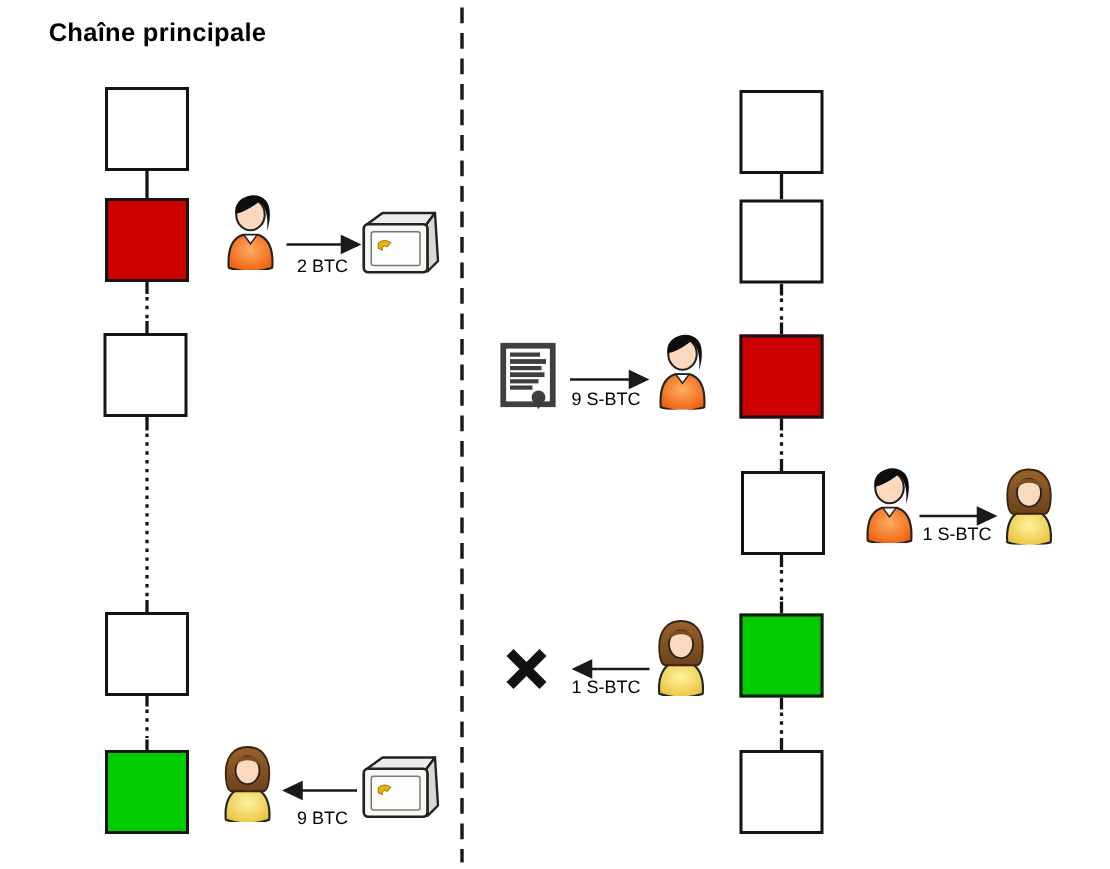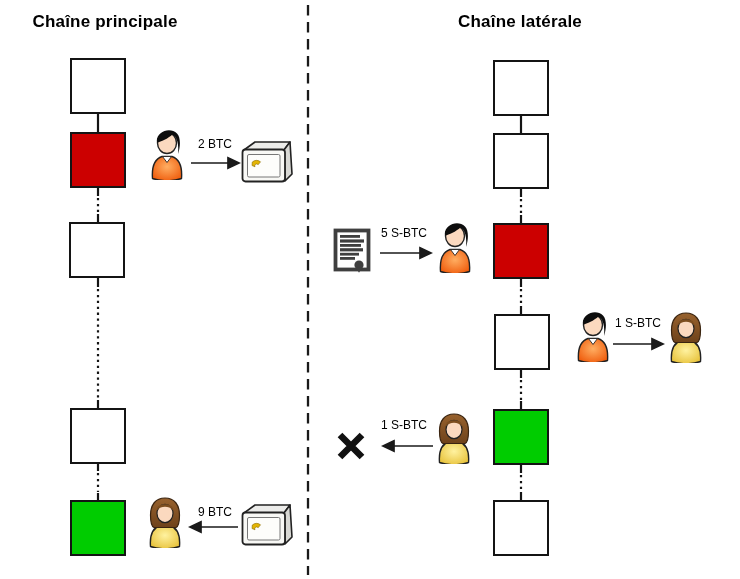--- a/index.html
+++ b/index.html
@@ -11,21 +11,21 @@
   .chain-title{
     position:absolute;width:172px;text-align:center;
     font-size:17px;font-weight:bold;letter-spacing:0.2px;
   }
   .block{
     position:absolute;width:56px;height:56px;box-sizing:border-box;
     border:2.4px solid #141414;background:#fff;
   }
   .amount-label{
     position:absolute;width:58px;text-align:center;
-    font-size:12px;white-space:nowrap;
+    font-size:12px;white-space:nowrap;margin-top:33px;
   }
   .icon{position:absolute;display:block;}
   .defs{position:absolute;width:0;height:0;overflow:hidden;}
 </style>
 </head>
 <body>
 
 <svg class="defs" aria-hidden="true">
   <defs>
     <radialGradient id="g-orange" cx="50%" cy="42%" r="65%">
@@ -124,21 +124,20 @@
       <path d="M380,253 H420"></path>
         <polygon points="420,247.8 431,253 420,258.2"></polygon>
       <path d="M613,344 H652"></path>
         <polygon points="652,338.8 663,344 652,349.2"></polygon>
       <path d="M433,446 H394"></path>
         <polygon points="394,440.8 383,446 394,451.2"></polygon>
     </g>
   </svg>
 
   <div class="chain-title" style="left:19px;top:12px;">Chaîne principale</div>
-  <div class="chain-title" style="left:434px;top:12px;">Chaîne latérale</div>
 
   <div class="block" style="left: 70px; top: 58px; background: rgb(255, 255, 255);"></div>
   <div class="block" style="left: 70px; top: 132px; background: rgb(204, 0, 0);"></div>
   <div class="block" style="left: 69px; top: 222px; background: rgb(255, 255, 255);"></div>
   <div class="block" style="left: 70px; top: 408px; background: rgb(255, 255, 255);"></div>
   <div class="block" style="left: 70px; top: 500px; background: rgb(0, 204, 0);"></div>
 
   <div class="block" style="left: 493px; top: 60px; background: rgb(255, 255, 255);"></div>
   <div class="block" style="left: 493px; top: 133px; background: rgb(255, 255, 255);"></div>
   <div class="block" style="left: 493px; top: 223px; background: rgb(204, 0, 0);"></div>
@@ -158,21 +157,21 @@
       <use href="#sym-woman"></use>
     </svg>
   <div class="amount-label" style="left:186px;top:505px;">9 BTC</div>
   <svg class="icon" style="left:240px;top:503px;width:54px;height:44px;">
       <use href="#sym-safe"></use>
     </svg>
 
   <svg class="icon" style="left:332px;top:227px;width:40px;height:46px;">
       <use href="#sym-certificate"></use>
     </svg>
-  <div class="amount-label" style="left:375px;top:226px;">5 S-BTC</div>
+  <div class="amount-label" style="left:375px;top:226px;">9 S-BTC</div>
   <svg class="icon" style="left:436px;top:221px;width:38px;height:52px;">
       <use href="#sym-man"></use>
     </svg>
 
   <svg class="icon" style="left:574px;top:310px;width:38px;height:52px;">
       <use href="#sym-man"></use>
     </svg>
   <div class="amount-label" style="left:609px;top:316px;">1 S-BTC</div>
   <svg class="icon" style="left:667px;top:311px;width:38px;height:52px;">
       <use href="#sym-woman"></use>

